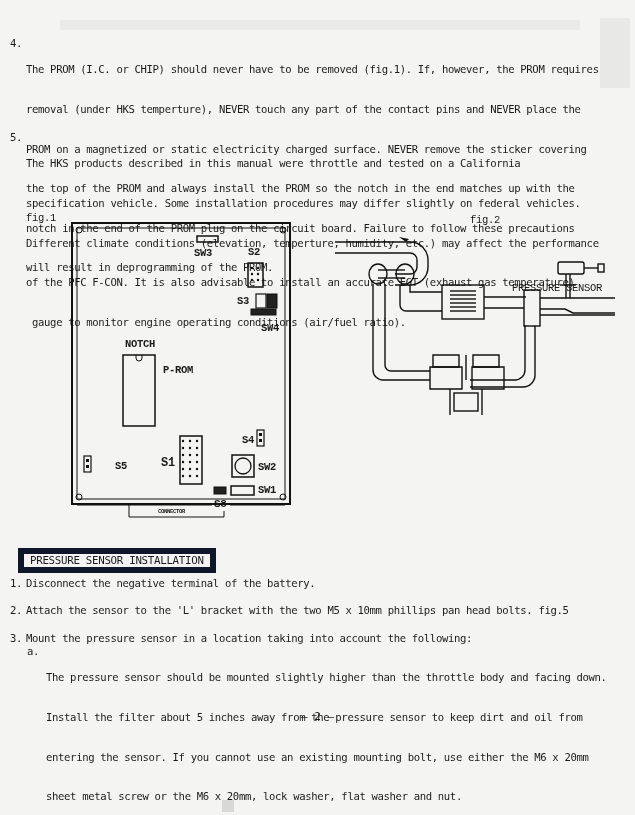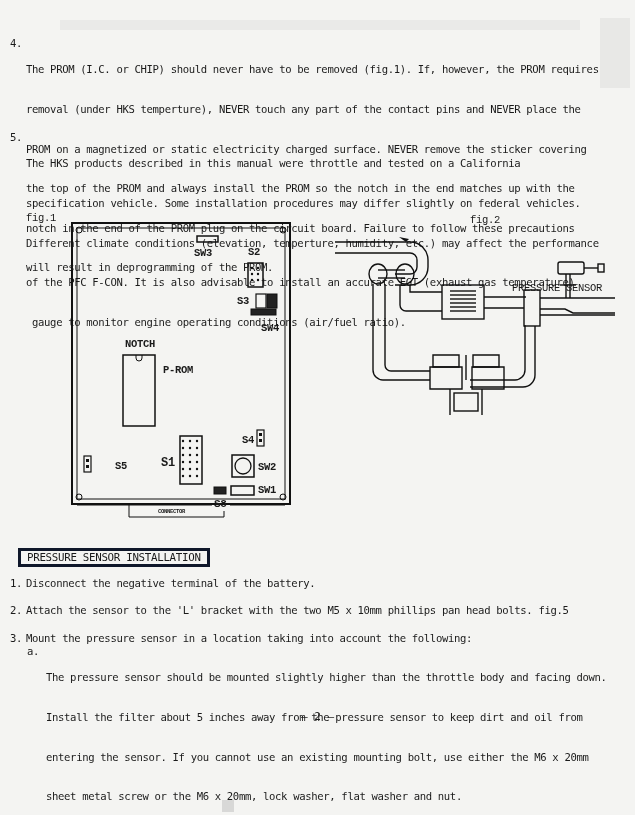--- a/index.html
+++ b/index.html
@@ -5,21 +5,21 @@
   html,body{margin:0;padding:0;}
   body{width:635px;height:815px;background:#f4f4f2;position:relative;overflow:hidden;
        font-family:"DejaVu Sans Mono","Liberation Mono",monospace;color:#1a1a1a;}
   .noise{position:absolute;background:#bbb;opacity:.35;}
   .para{position:absolute;font-size:10.6px;line-height:13.2px;white-space:pre;letter-spacing:-0.35px;}
   .para .num{position:absolute;left:0;top:0;}
   .para .lines{position:absolute;left:0;top:0;}
   .line{display:block;white-space:pre;}
   .lbl{position:absolute;font-size:10.5px;font-weight:bold;letter-spacing:-0.3px;white-space:nowrap;font-family:"Liberation Mono",monospace;}
   .fig{position:absolute;}
-  .section-box{position:absolute;left:18px;top:548px;border:3px solid #0f172a;padding:0 6px;font-size:10.8px;line-height:13px;letter-spacing:-0.3px;}
+  .section-box{position:absolute;left:18px;top:548px;border:6px solid #0f172a;padding:0 6px;font-size:10.8px;line-height:13px;letter-spacing:-0.3px;}
   .pageno{position:absolute;left:0;width:635px;text-align:center;top:710px;font-size:11px;}
 </style>
 </head>
 <body>
 
 <div class="noise" style="left:60px;top:20px;width:520px;height:10px;opacity:.18;"></div>
 <div class="noise" style="left:600px;top:18px;width:30px;height:70px;opacity:.2;"></div>
 
 <div class="para" style="left:10px;top:37px;width:620px;">
   <span class="num">4.</span>

